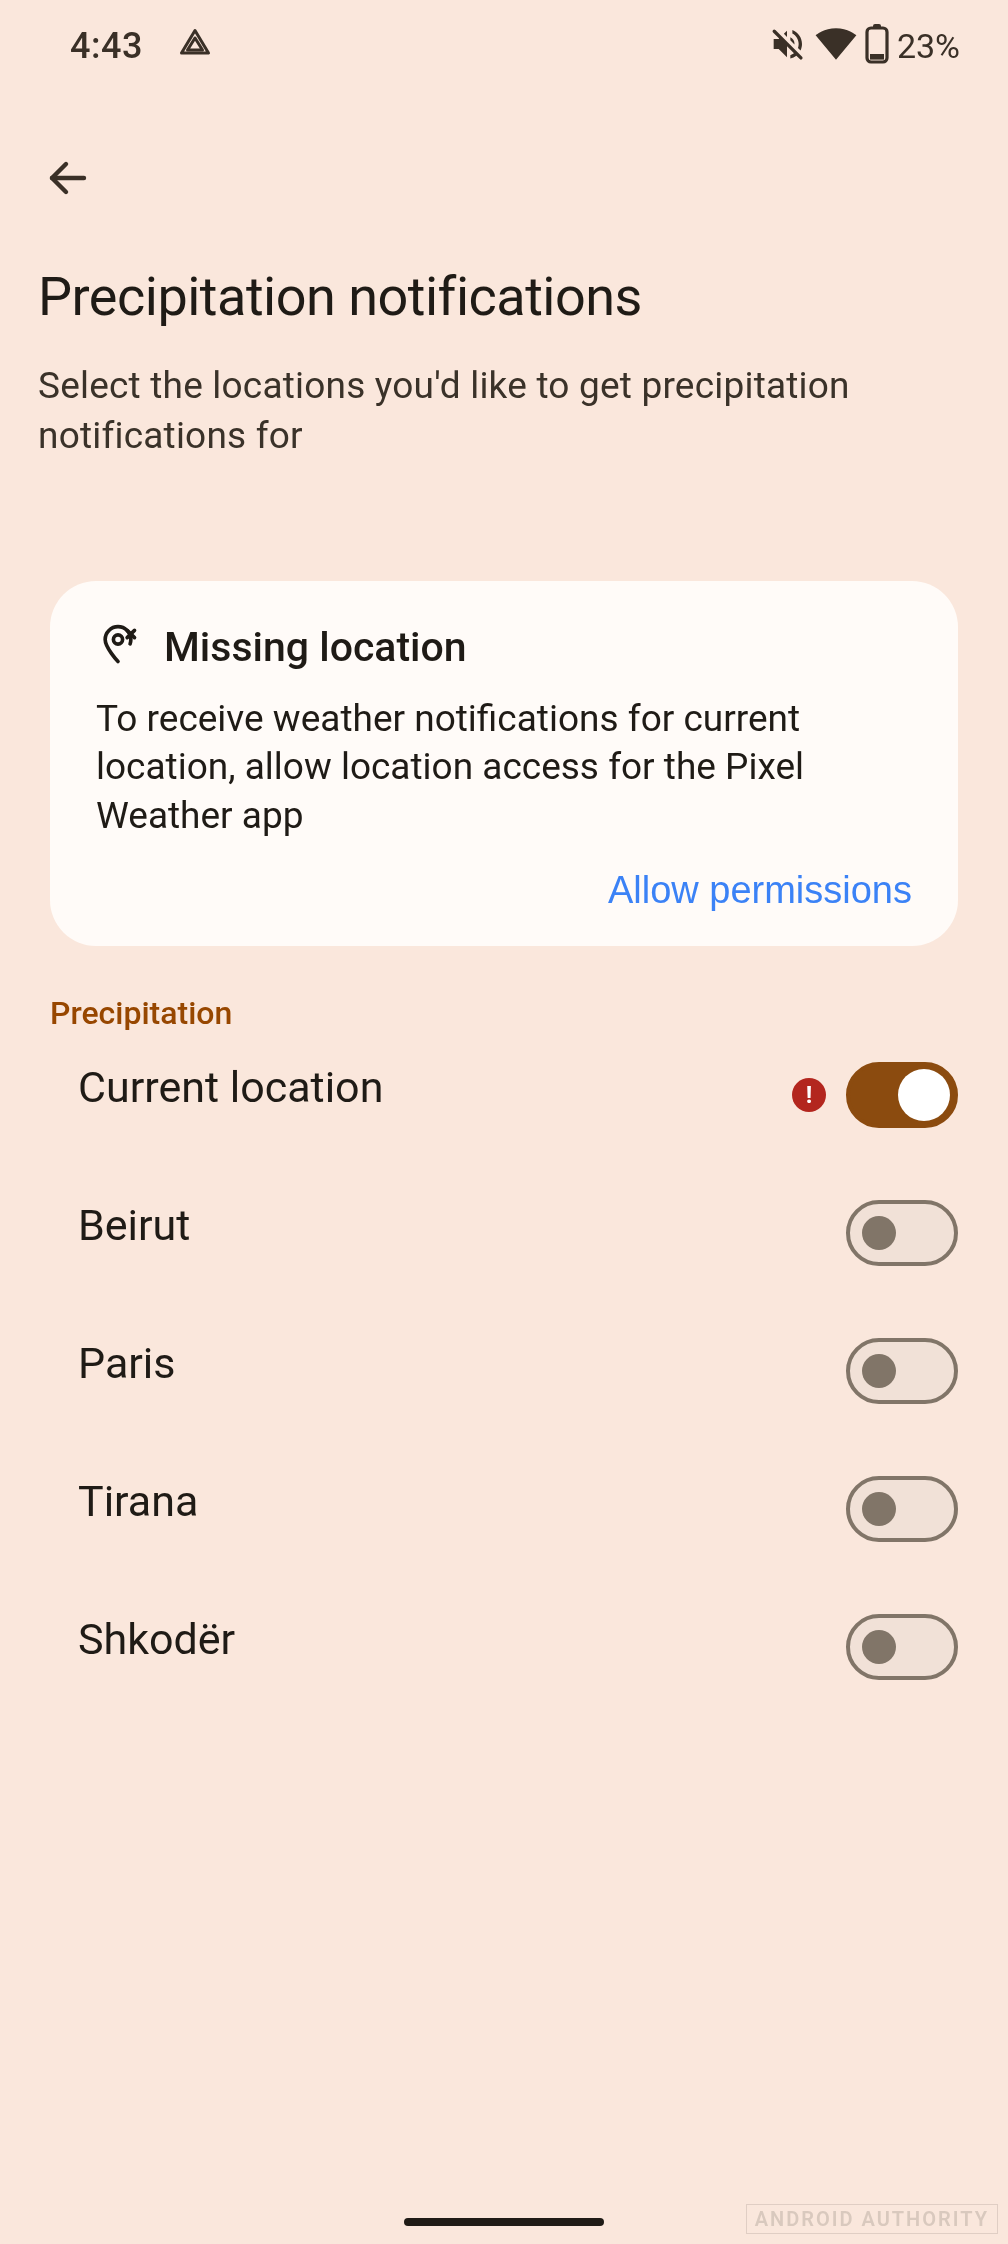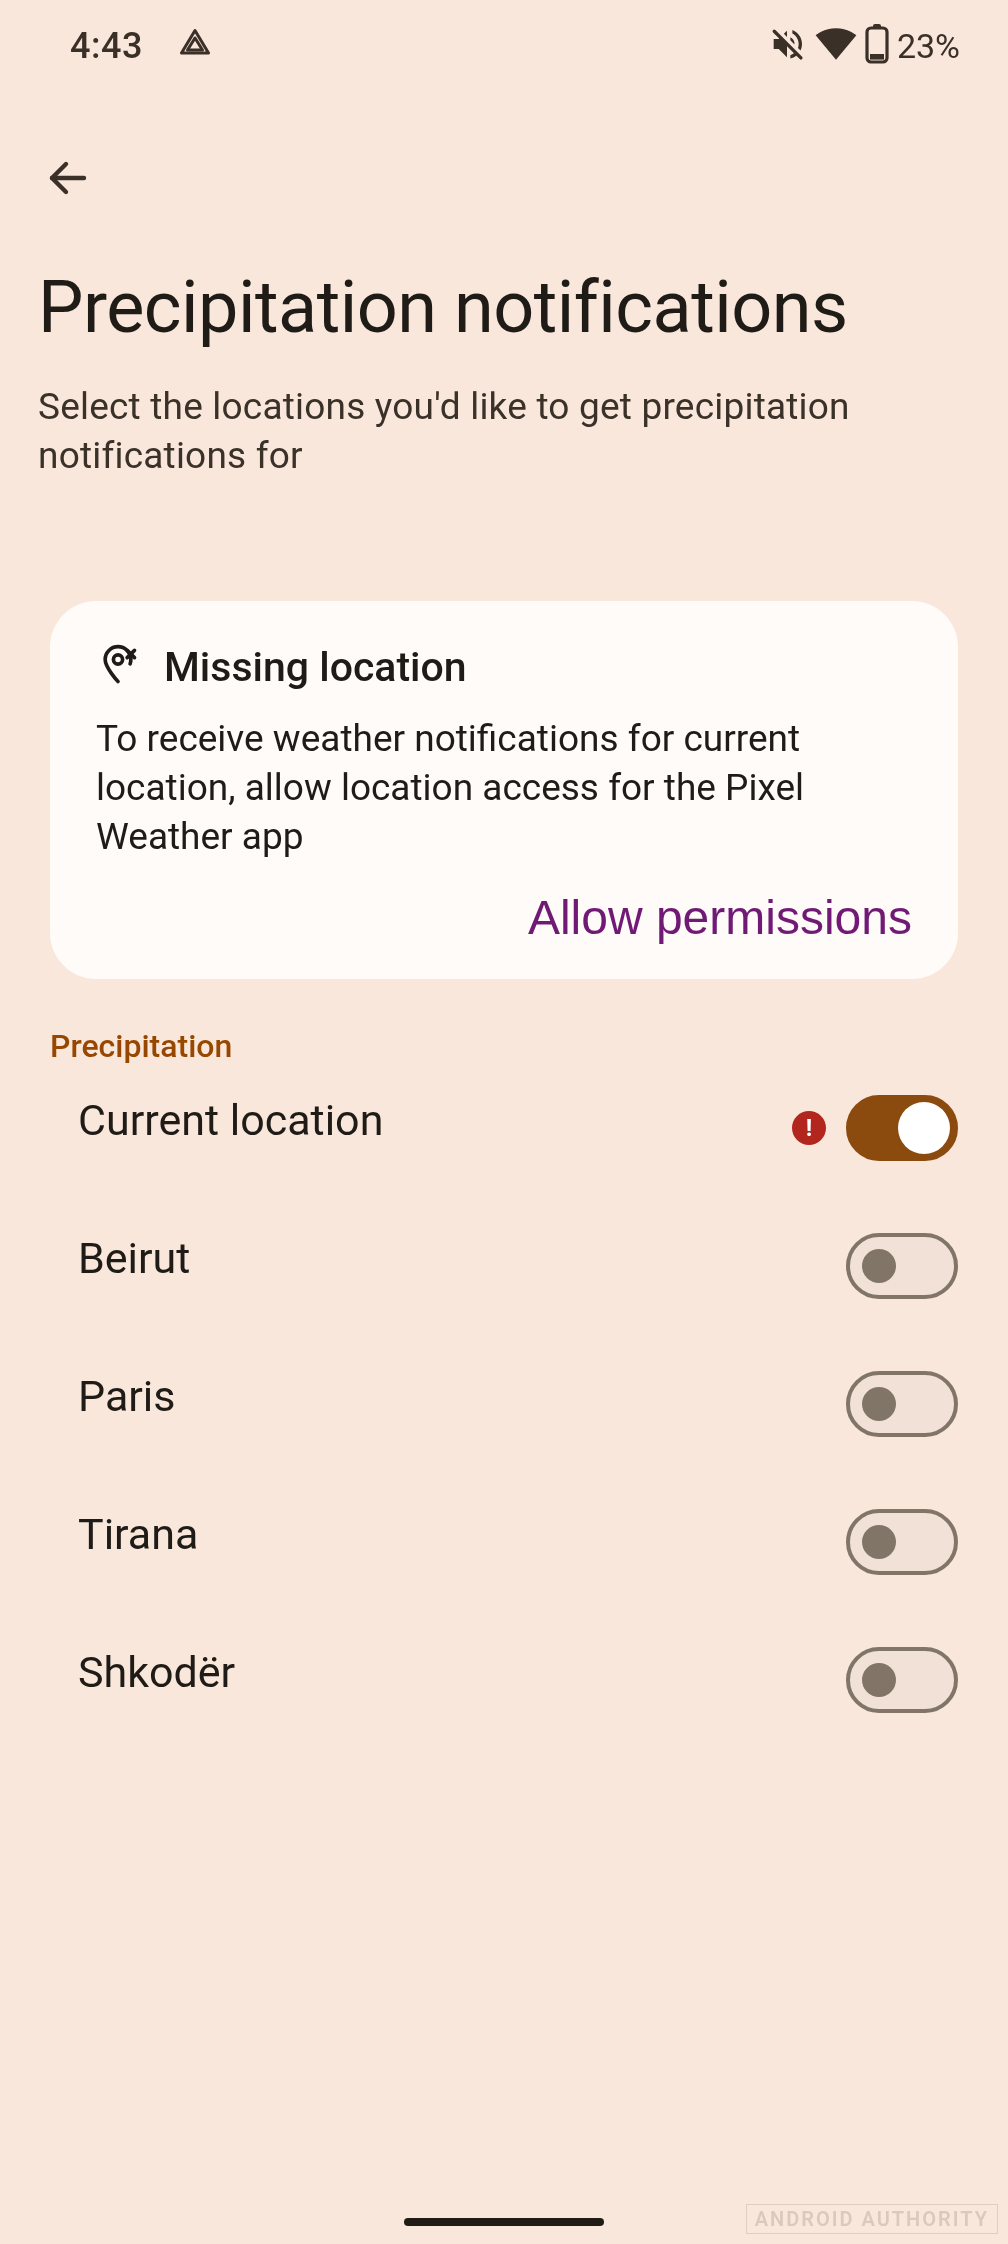--- a/index.html
+++ b/index.html
@@ -48,21 +48,21 @@
   }
   .back-wrap {
     width: 60px;
     height: 60px;
     display: flex;
     align-items: center;
     justify-content: center;
     margin-bottom: 58px;
   }
   .page-title {
-    font-size: 72px;
+    font-size: 54px;
     font-weight: 400;
     line-height: 1.16;
     color: #1f1b16;
     letter-spacing: -0.5px;
     margin-bottom: 32px;
   }
   .page-subtitle {
     font-size: 37px;
     font-weight: 400;
     color: #3a3229;
@@ -93,23 +93,23 @@
     font-size: 37px;
     font-weight: 400;
     color: #1f1b16;
     line-height: 1.32;
   }
   .card-action {
     text-align: right;
     margin-top: 28px;
   }
   .card-action-btn {
-    font-size: 48px;
+    font-size: 38px;
     font-weight: 500;
-    color: #701a75;
+    color: #3b82f6;
     background: none;
     border: none;
     cursor: pointer;
   }
 
   
   .section-label {
     font-size: 32px;
     font-weight: 500;
     color: #974700;

